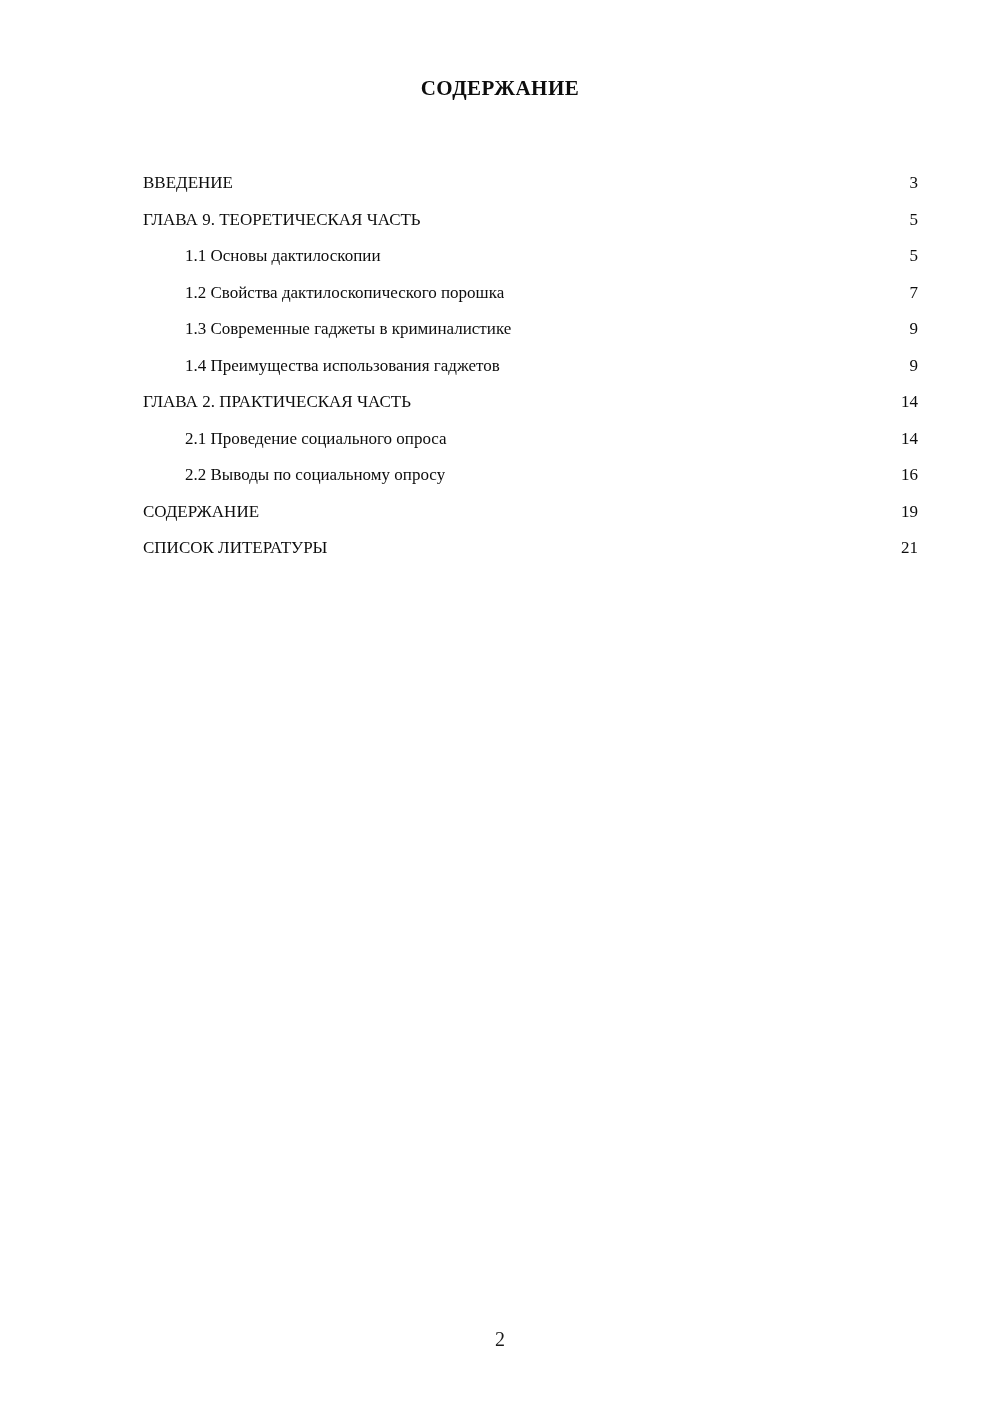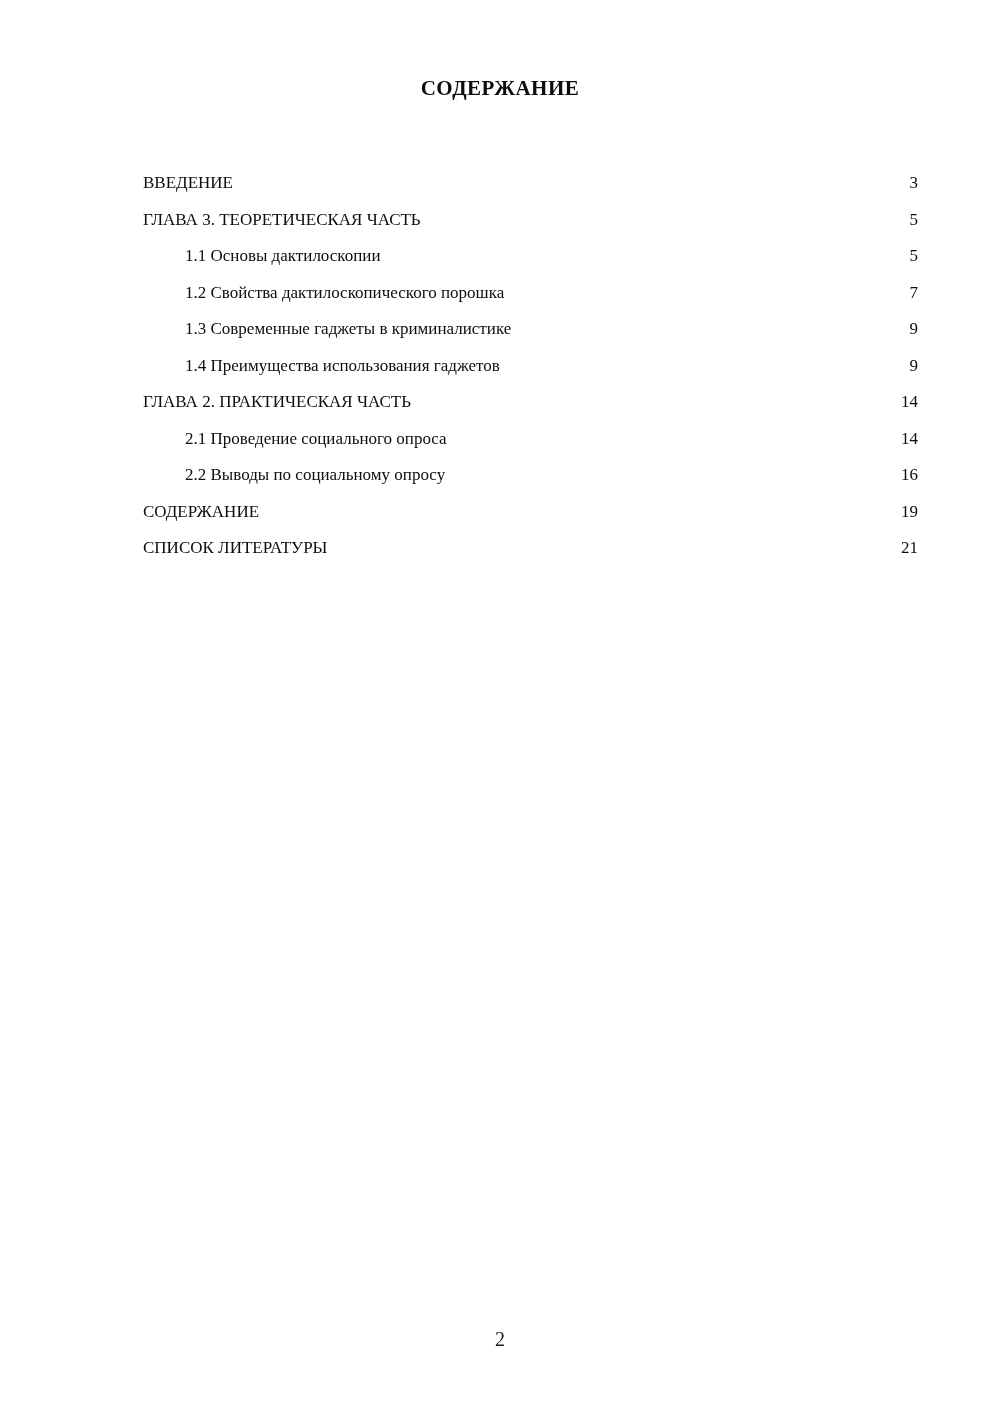--- a/index.html
+++ b/index.html
@@ -69,21 +69,21 @@
 <div class="page">
 
   <div class="doc-title">СОДЕРЖАНИЕ</div>
 
   <div class="toc">
       <div class="toc-row level-1">
         <span class="toc-label">ВВЕДЕНИЕ</span>
         <span class="toc-page">3</span>
       </div>
       <div class="toc-row level-1">
-        <span class="toc-label">ГЛАВА 3. ТЕОРЕТИЧЕСКАЯ ЧАСТЬ</span>
+        <span class="toc-label">ГЛАВА 9. ТЕОРЕТИЧЕСКАЯ ЧАСТЬ</span>
         <span class="toc-page">5</span>
       </div>
       <div class="toc-row level-2">
         <span class="toc-label">1.1 Основы дактилоскопии</span>
         <span class="toc-page">5</span>
       </div>
       <div class="toc-row level-2">
         <span class="toc-label">1.2 Свойства дактилоскопического порошка</span>
         <span class="toc-page">7</span>
       </div>

